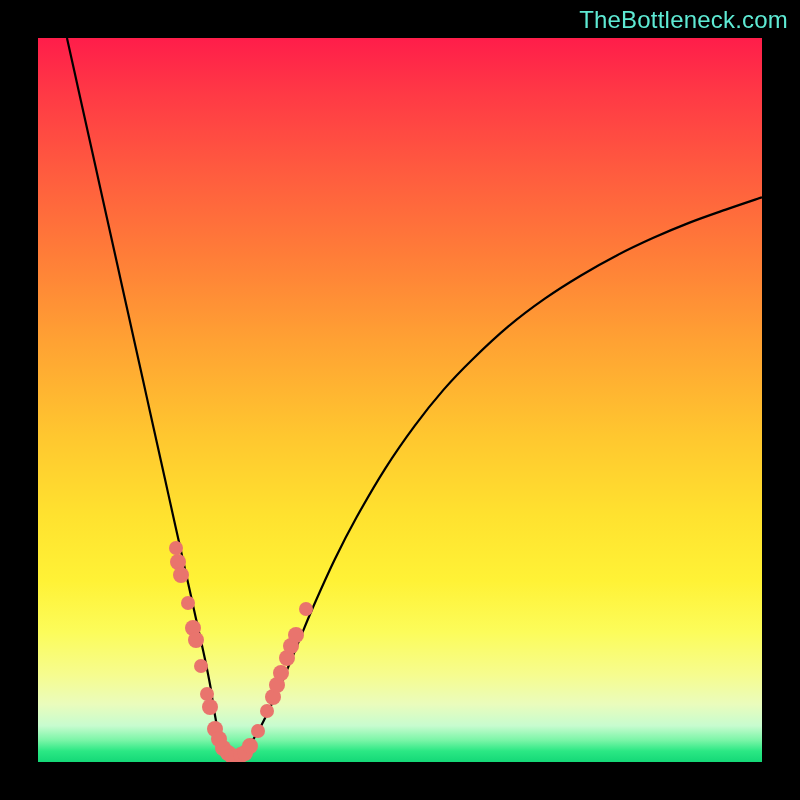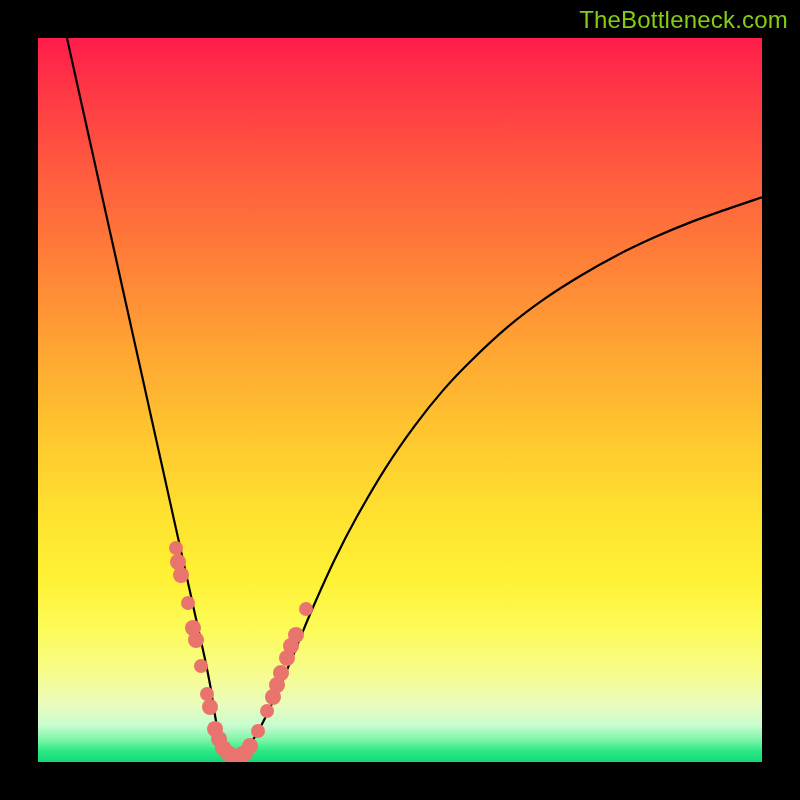--- a/index.html
+++ b/index.html
@@ -54,21 +54,21 @@
   .dot {
     position: absolute;
     border-radius: 50%;
     background: #e9746d;
     transform: translate(-50%, -50%);
   }
   .watermark {
     position: absolute;
     top: 6px;
     right: 12px;
-    color: #84cc16;
+    color: #5eead4;
     font-size: 24px;
     font-weight: 500;
     letter-spacing: 0.2px;
     user-select: none;
   }
 </style>
 </head>
 <body>
 
 <div class="stage">

